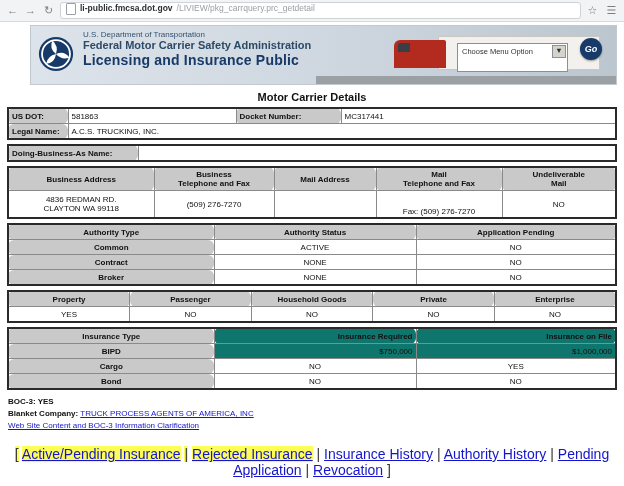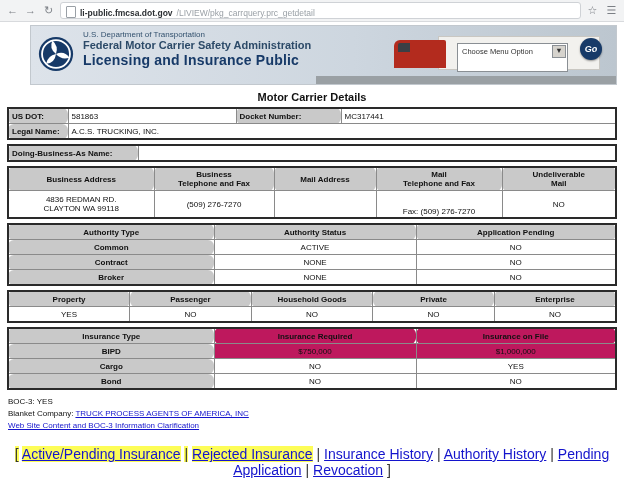--- a/index.html
+++ b/index.html
@@ -1,21 +1,21 @@
 <!DOCTYPE html>
 <html><head>
 <meta charset="utf-8">
 <style>
   html,body{margin:0;padding:0;background:#fff;}
   body{width:624px;height:486px;overflow:hidden;font-family:"Liberation Sans",sans-serif;color:#111;}
 
   
   .chrome{height:21px;background:#f2f3f4;border-bottom:1px solid #d8dadd;display:flex;align-items:center;gap:5px;padding:0 6px;}
   .nav-ico{font-size:11px;color:#7b7f85;width:13px;text-align:center;cursor:pointer;line-height:1;}
-  .urlbar{flex:1;height:15px;background:#fff;border:1px solid #cfd2d6;border-radius:3px;display:flex;align-items:flex-end;padding:0 5px;gap:4px;}
+  .urlbar{flex:1;height:15px;background:#fff;border:1px solid #cfd2d6;border-radius:3px;display:flex;align-items:flex-start;padding:0 5px;gap:4px;}
   .page-ico{width:8px;height:10px;border:1px solid #9aa0a6;border-radius:1px;background:#fff;}
   .url-host{font-size:8.5px;color:#2b2f33;font-weight:bold;}
   .url-path{font-size:8.5px;color:#9aa0a6;}
   .chrome-right{display:flex;gap:6px;align-items:center;}
 
   
   .banner{position:relative;height:58px;margin:3px 7px 0 30px;background:linear-gradient(90deg,#dde3ea 0%,#cdd6df 55%,#bcc6cf 100%);overflow:hidden;border:1px solid #c2c8ce;}
   .truck{position:absolute;right:0;top:0;width:300px;height:100%;}
   .trailer{position:absolute;right:16px;top:10px;width:160px;height:32px;background:#f2f1ee;border:1px solid #c9c7c2;}
   .cab{position:absolute;right:170px;top:14px;width:52px;height:28px;background:#b32b1e;border-radius:6px 2px 0 0;}
@@ -35,27 +35,27 @@
   
   .page-title{text-align:center;font-size:11px;font-weight:bold;margin:6px 0 4px 0;}
 
   
   table{border-collapse:collapse;width:610px;margin:0 auto;table-layout:fixed;}
   td{border:1px solid #8a8a8a;font-size:8px;padding:1px 3px;height:12px;overflow:hidden;white-space:pre-line;}
   .tbl{border:2px solid #2a2a2a;margin-bottom:4px;}
   .lbl{background:#c9c9c9;font-weight:bold;border-radius:6px;}
   .val{background:#fff;}
   .ctr{text-align:center;}
-  .yellow{background:#be185d;}
+  .yellow{background:#0f766e;text-align:right;}
   .addr-hdr td{height:20px;vertical-align:middle;}
   .addr-val td{height:24px;vertical-align:middle;}
 
   
   .boc3{margin:6px 0 0 8px;font-size:8px;line-height:1.5;}
-  .boc3 b{font-weight:normal;}
+  .boc3 b{font-weight:bold;}
   a.lnk, .lnk{color:#1414cc;text-decoration:underline;cursor:pointer;}
   .links-row{text-align:center;font-size:14px;margin:14px 0 0 0;color:#333;}
   .hl{background:#fdfd57;}
   .date-line{font-size:7px;color:#555;margin:14px 0 0 6px;}
 
   
   .footer{position:relative;margin:8px 6px 0 6px;padding-left:42px;}
   .f-links{font-size:6.5px;color:#5a5f66;text-align:center;line-height:1.6;}
 </style>
 </head>

